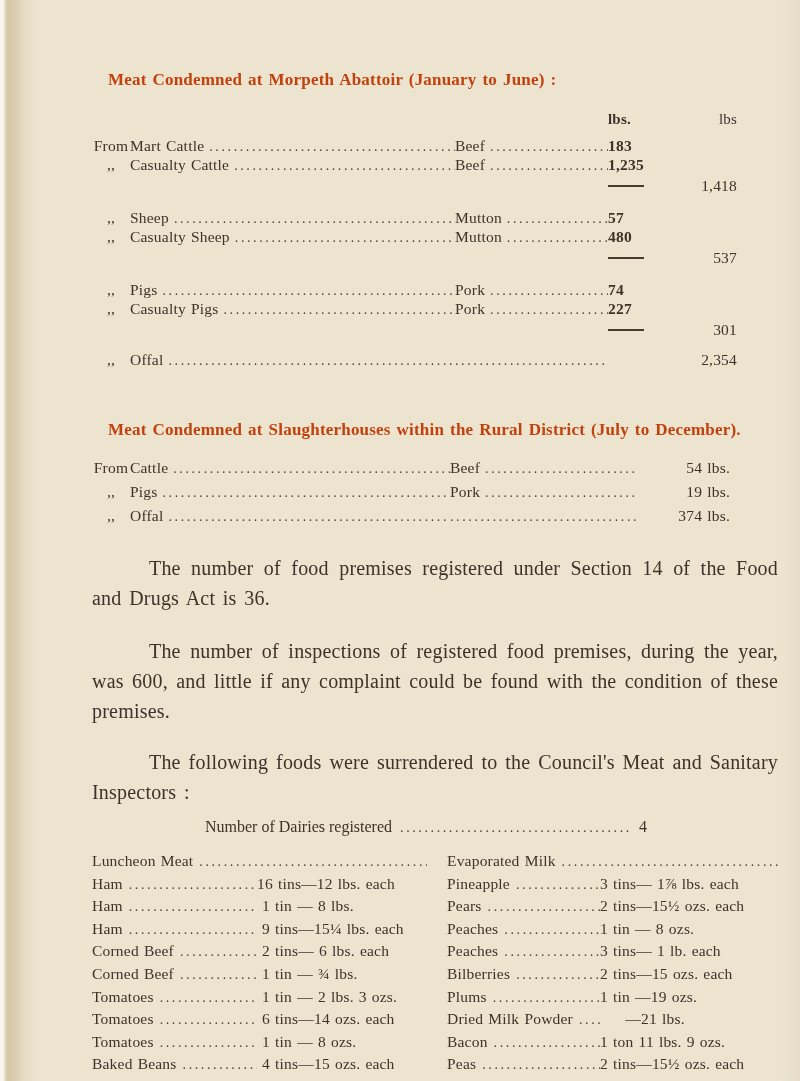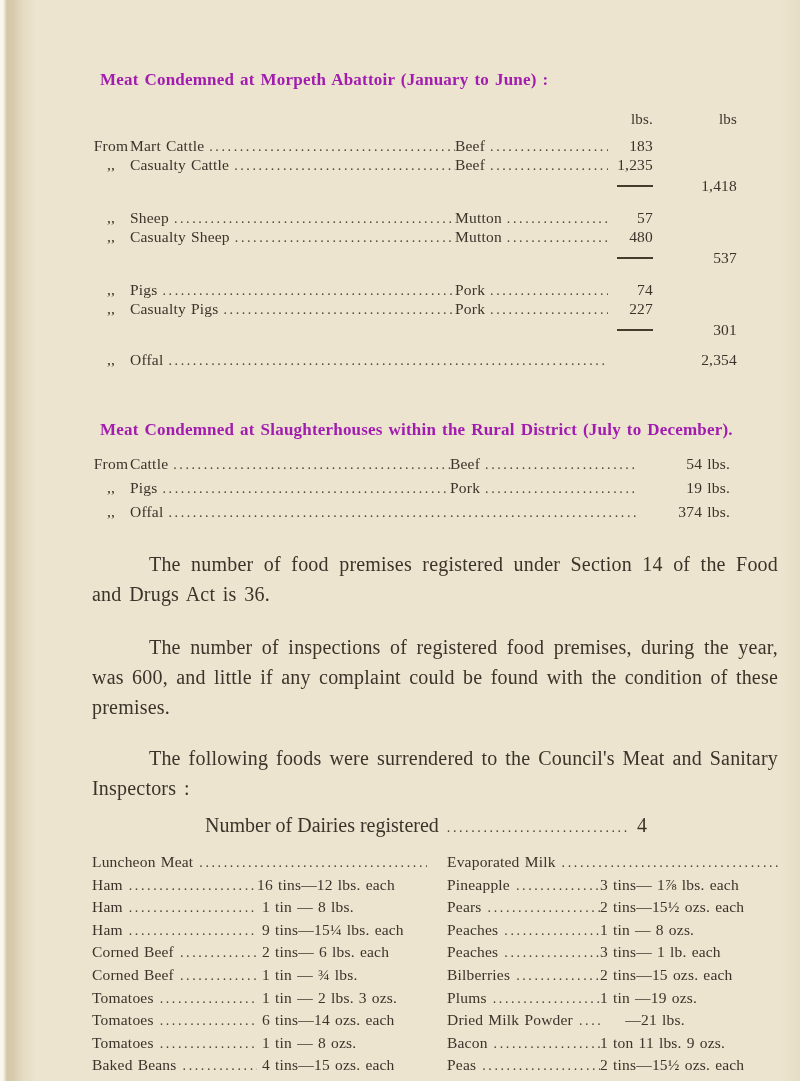--- a/index.html
+++ b/index.html
@@ -4,29 +4,29 @@
 <style>
   html,body{margin:0;padding:0;}
   body{
     width:800px;height:1081px;position:relative;overflow:hidden;
     background-color:#ece4cf;
     background-image:linear-gradient(90deg,#f9f6ee 0px,#f9f6ee 3px,#d4c6a7 7px,#d9ccae 14px,#e5dbc3 23px,#ece4cf 36px,#ece4cf 780px,#e7ddc6 800px);
     font-family:"Liberation Serif","DejaVu Serif",serif;
     color:#3c332a;
   }
   .content{position:absolute;left:92px;top:0;width:686px;}
-  h1.title{font-size:17px;font-weight:bold;color:#a21caf;margin:8px;letter-spacing:.2px;word-spacing:1.5px;}
+  h1.title{font-size:17px;font-weight:bold;color:#c2410c;margin:16px;letter-spacing:.2px;word-spacing:1.5px;}
   #title1{margin-top:70px;}
   #title2{margin-top:50px;}
 
   .row{display:flex;align-items:baseline;font-size:15.5px;line-height:18px;letter-spacing:.2px;word-spacing:1px;}
   .c-prefix{width:38px;text-align:center;white-space:nowrap;}
   .c-source{width:325px;display:flex;align-items:baseline;}
   .c-meat{width:153px;display:flex;align-items:baseline;}
-  .c-value{width:45px;text-align:right;}
+  .c-value{width:45px;font-weight:bold;}
   .c-total{width:84px;text-align:right;}
   .lbl{white-space:nowrap;padding-right:5px;}
   .dots{flex:1;overflow:hidden;white-space:nowrap;color:#52463a;}
   .dots::after{content:"....................................................................................................";letter-spacing:2.6px;font-size:14px;}
 
   #units-row{margin-top:20px;font-size:15px;}
   #units-row .c-total{padding-right:9px;}
   .first-of-group{margin-top:9px;}
   .group-gap{margin-top:14px;}
   .total-row{margin-top:2px;}
@@ -38,21 +38,21 @@
   .s2 .c-meat{width:188px;}
   .s2 .c-amount{width:92px;text-align:right;white-space:nowrap;}
   .s2{line-height:23px;}
   #s2-rows{margin-top:12px;}
 
   p.para{margin:0;text-indent:57px;text-align:justify;font-size:20px;line-height:30px;letter-spacing:.2px;word-spacing:2.5px;}
   #para1{margin-top:25px;}
   #para2{margin-top:23px;}
   #para3{margin-top:21px;}
 
-  #dairies-row{margin-top:11px;margin-left:113px;width:442px;display:flex;align-items:flex-end;font-size:20px;}
+  #dairies-row{margin-top:11px;margin-left:113px;width:442px;display:flex;align-items:flex-end;font-size:16px;}
   #dairies-row .lbl{padding-right:8px;}
   #dairies-row .val{padding-left:10px;}
 
   .foods{display:flex;margin-top:14px;}
   .fcol{display:flex;flex-direction:column;}
   .fcol.left{width:335px;}
   .fcol.right{width:331px;margin-left:20px;}
   .food-row{display:flex;align-items:baseline;font-size:15.5px;line-height:21.6px;letter-spacing:.2px;word-spacing:1px;}
   .f-item{white-space:nowrap;padding-right:6px;}
   .f-qty{white-space:pre;}

